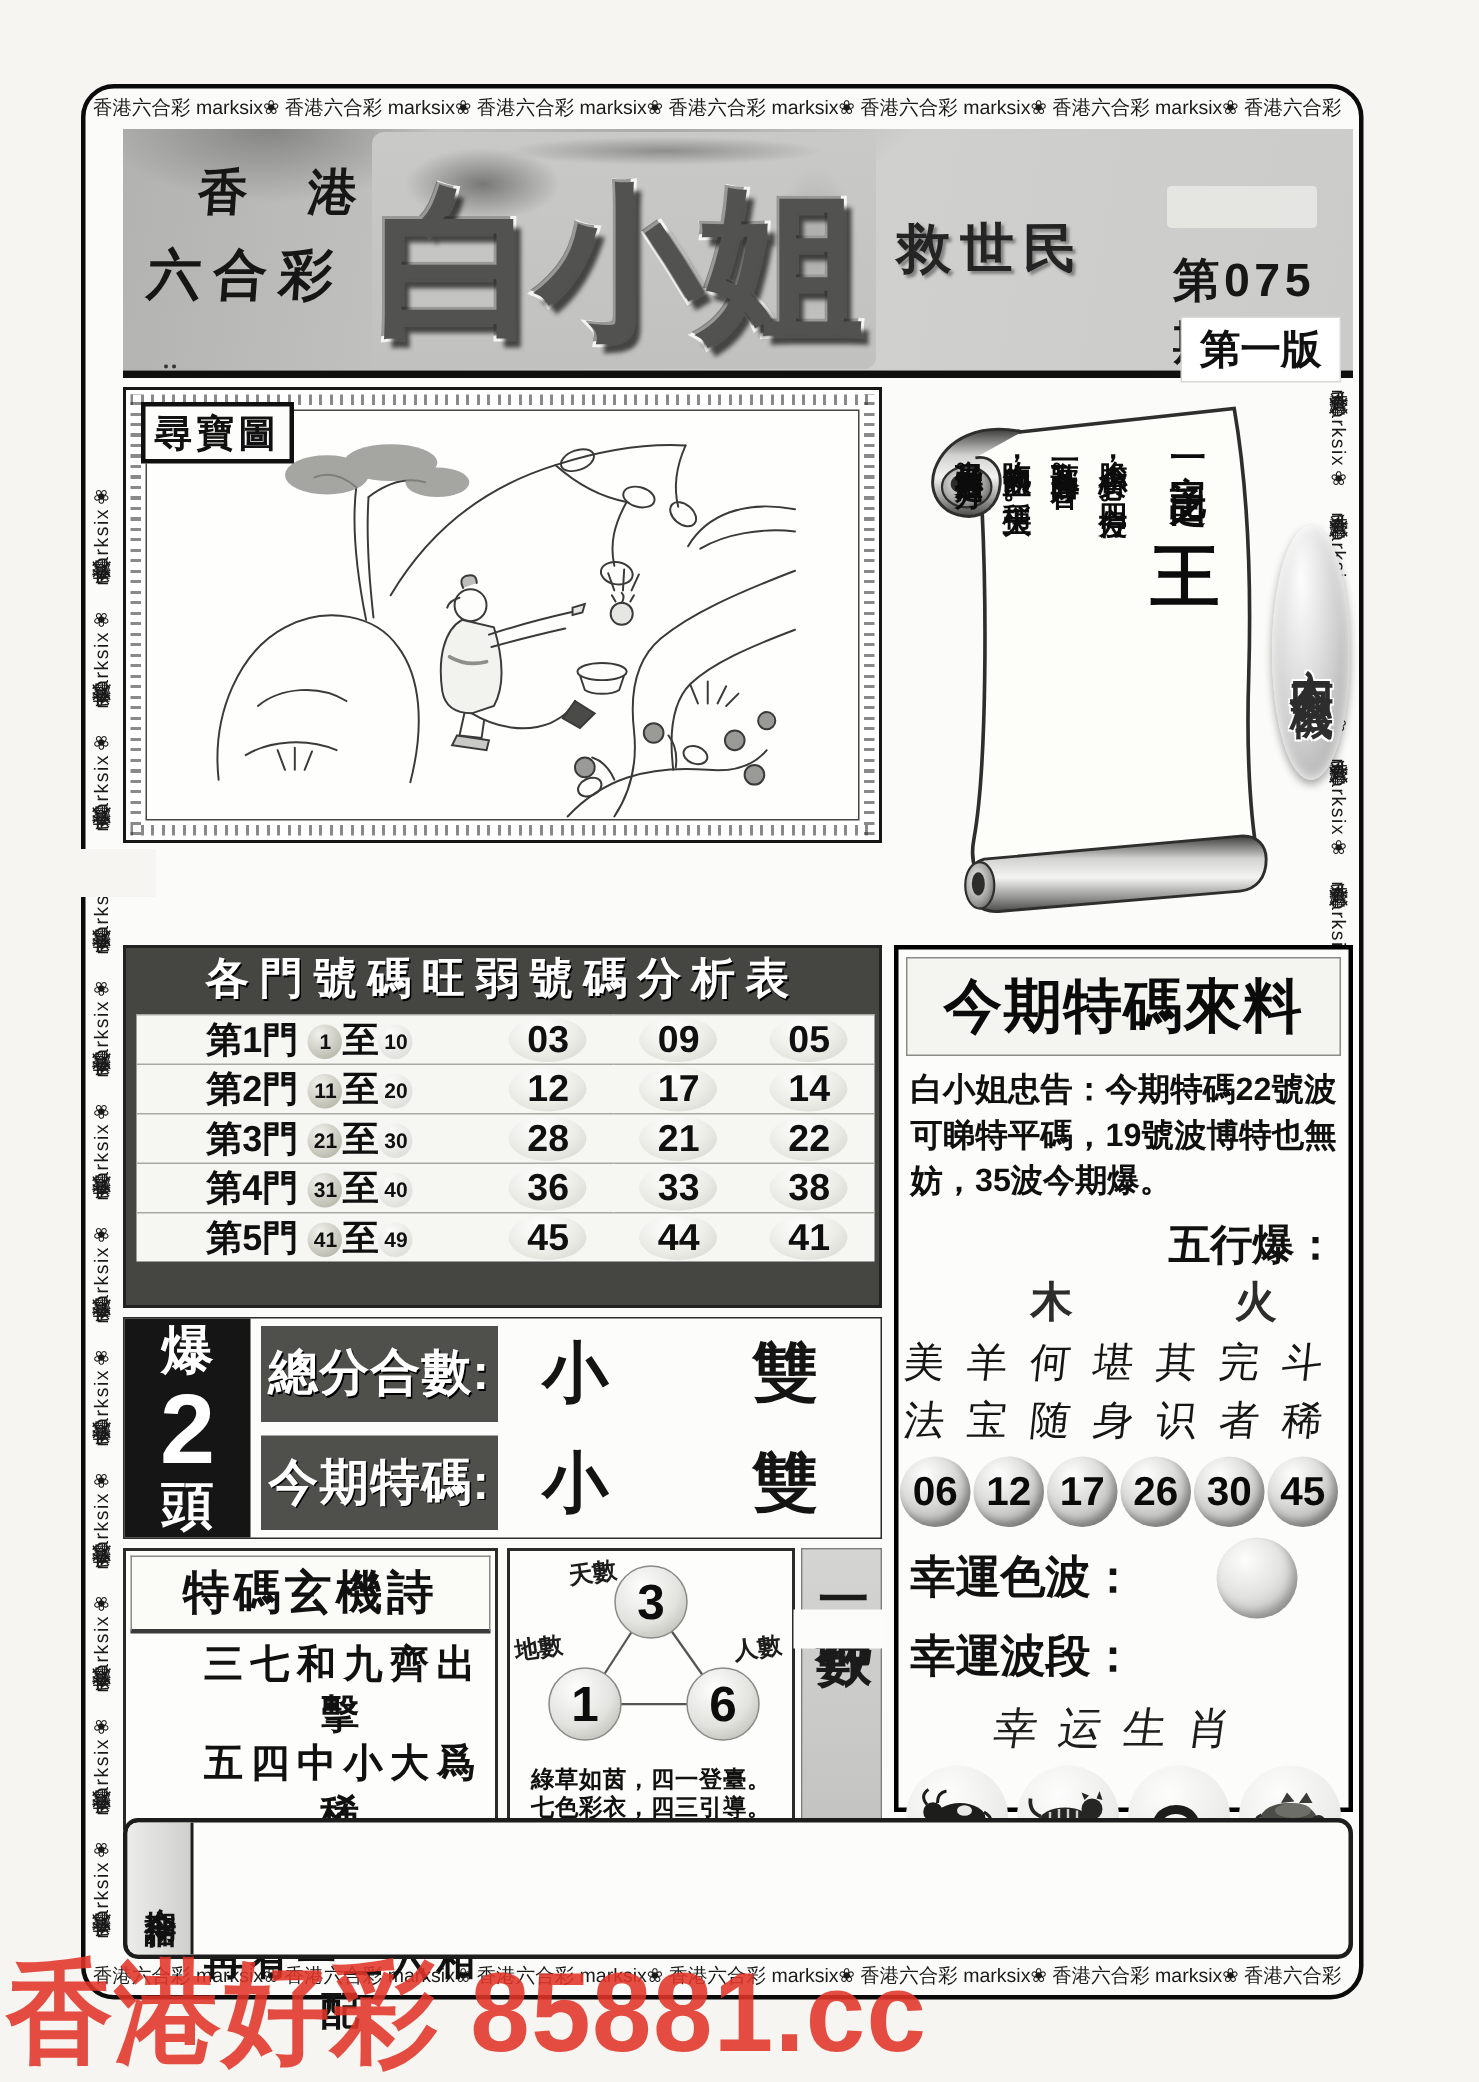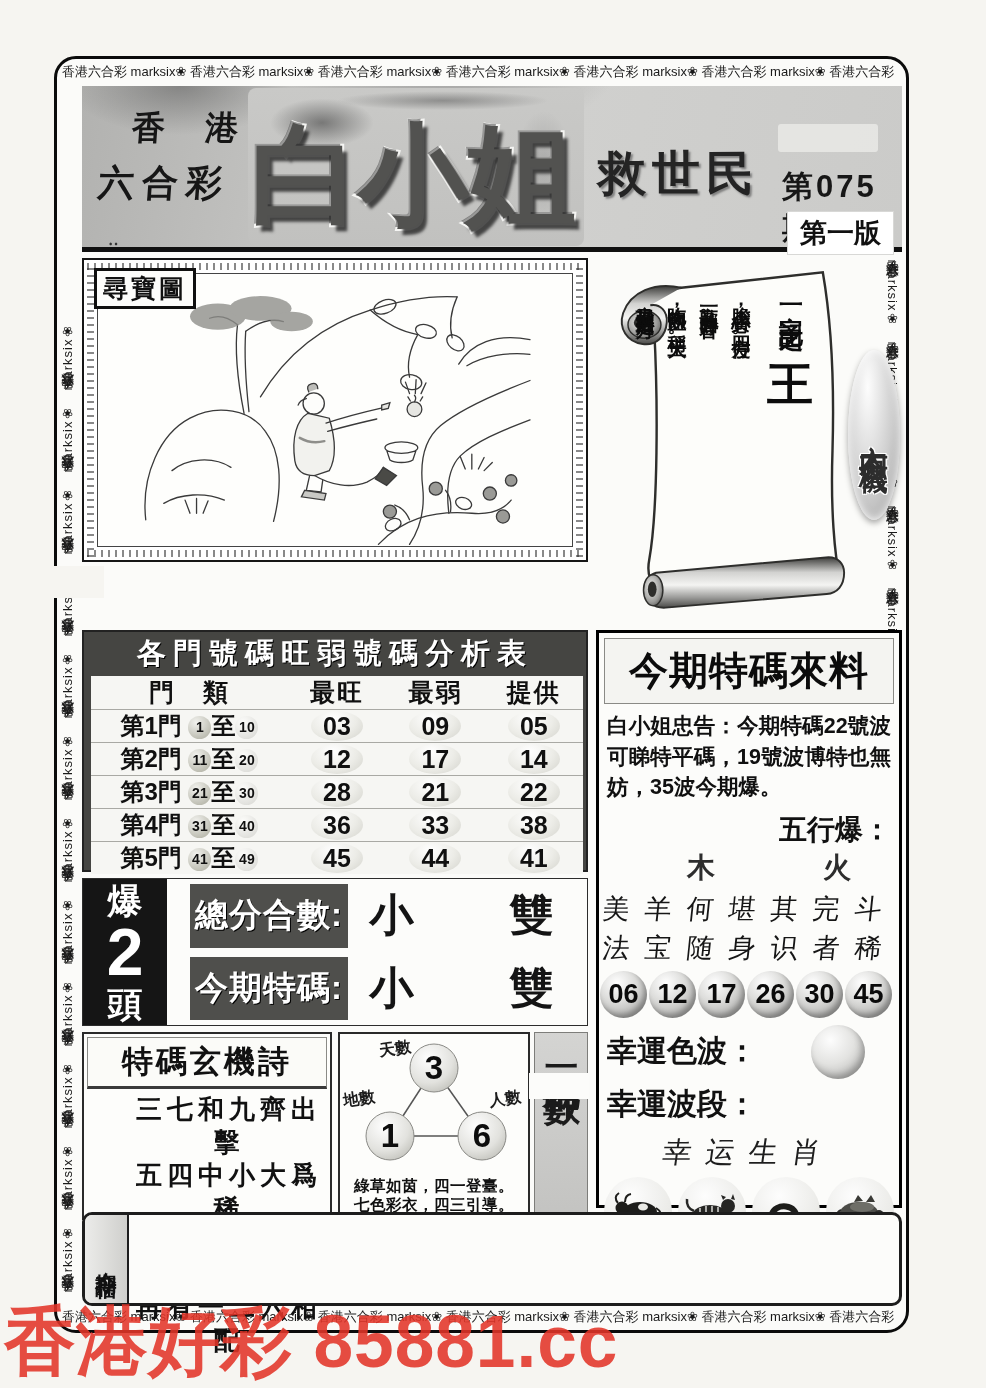--- a/index.html
+++ b/index.html
@@ -29,21 +29,21 @@
   .brand-l2{font-size:36px;letter-spacing:8px;margin-top:8px;}
   .ink-dots{left:26px;top:138px;font-size:20px;letter-spacing:6px;color:#333;}
   .title-photo{left:166px;top:2px;width:336px;height:158px;border-radius:8px;
     background:radial-gradient(closest-side at 22% 22%,rgba(55,55,55,.55),transparent 70%),
                radial-gradient(closest-side at 58% 8%,rgba(85,85,85,.5),transparent 75%),
                radial-gradient(closest-side at 88% 48%,rgba(120,120,120,.35),transparent 70%),
                linear-gradient(#c9c9c7,#c1c1bf);}
   .title-main{left:168px;top:16px;font-size:110px;font-weight:900;letter-spacing:-2px;color:#525250;
     -webkit-text-stroke:4px #f5f5f3;paint-order:stroke;
     text-shadow:5px 6px 3px rgba(25,25,25,.75),-2px -2px 0 rgba(40,40,40,.45);}
-  .title-sub{left:516px;top:56px;font-size:48px;font-weight:900;letter-spacing:6px;color:#242424;
+  .title-sub{left:516px;top:56px;font-size:36px;font-weight:900;letter-spacing:6px;color:#242424;
     text-shadow:2px 2px 2px rgba(110,110,110,.8);}
   .erased-box{left:696px;top:38px;width:100px;height:28px;background:#e9e9e6;opacity:.85;border-radius:3px;}
   .issue{left:700px;top:80px;font-size:31px;font-weight:800;letter-spacing:3px;color:#171717;}
   .edition{left:706px;top:126px;background:#fff;padding:3px 12px;font-size:27px;font-weight:800;
     box-shadow:0 0 0 1px #d8d8d6;}
 
   
   .pic-box{left:0;top:172px;width:506px;height:304px;border:2px solid #161616;background:#fff;}
   .tickbar{position:absolute;background:repeating-linear-gradient(90deg,rgba(40,40,40,.55) 0 2px,transparent 2px 7px);}
   .tickbar.h{left:3px;right:3px;height:7px;}
@@ -84,21 +84,21 @@
   .rangeend{display:inline-block;width:23px;height:23px;line-height:23px;border-radius:50%;
     background:radial-gradient(circle at 35% 28%,#fdfdfb,#dededa 80%);font-size:14px;font-weight:600;vertical-align:2px;}
   .valball{display:inline-block;width:52px;height:30px;line-height:30px;border-radius:50%;
     background:radial-gradient(ellipse at 42% 26%,#fff,#ececE7 55%,#d2d2cb);font-size:25px;font-weight:800;}
 
   
   .burst{left:0;top:792px;width:506px;height:148px;display:flex;background:#fcfcfa;border:1px solid #2c2c2c;}
   .burst-badge{width:84px;background:#151515;color:#fff;display:flex;flex-direction:column;align-items:center;
     justify-content:center;font-weight:900;line-height:1;}
   .burst-badge .b1{font-size:35px;} .burst-badge .b2{font-size:66px;margin:1px 0;} .burst-badge .b3{font-size:35px;}
-  .burst-rows{flex:1;display:flex;flex-direction:column;gap:9px;padding:5px 0 5px 7px;margin-left:16px;}
+  .burst-rows{flex:1;display:flex;flex-direction:column;gap:9px;padding:5px 0 5px 7px;}
   .burst-row{flex:1;display:flex;}
   .burst-label{background:#4f4f4c;color:#fff;font-size:33px;font-weight:900;display:flex;align-items:center;
     padding:0 5px;letter-spacing:1px;text-shadow:1px 1px 0 #000;}
   .burst-value{flex:1;display:flex;align-items:center;justify-content:center;font-size:44px;font-weight:900;
     color:#141414;letter-spacing:26px;padding-left:14px;}
 
   
   .poem-box{left:0;top:946px;width:250px;height:188px;border:2px solid #2a2a2a;background:#fdfdfb;}
   .poem-title{margin:3px 3px 0;border:1px solid #8a8a86;border-bottom:3px solid #3a3a3a;background:#fbfbf8;
     text-align:center;font-size:31px;font-weight:900;letter-spacing:3px;padding:3px 0;}
@@ -290,26 +290,20 @@
       </div>
       <div class="mystery-oval">
         <span>內有玄機</span>
       </div>
     </div>
 
     <div class="table-box">
       <div class="table-title">各門號碼旺弱號碼分析表</div>
       <table class="an-table">
         <tbody>
-            <tr>
-          <th style="width:40%">門　類</th>
-          <th style="width:20%">最旺</th>
-          <th style="width:20%">最弱</th>
-          <th style="width:20%">提供</th>
-        </tr>
         <tr>
           <td class="door-cell"><span>第1門</span>
             <span class="rangeball">1</span><span>至</span><span class="rangeend">10</span></td>
           <td><span class="valball">03</span></td>
           <td><span class="valball">09</span></td>
           <td><span class="valball">05</span></td>
         </tr>
         <tr>
           <td class="door-cell"><span>第2門</span>
             <span class="rangeball">11</span><span>至</span><span class="rangeend">20</span></td>

